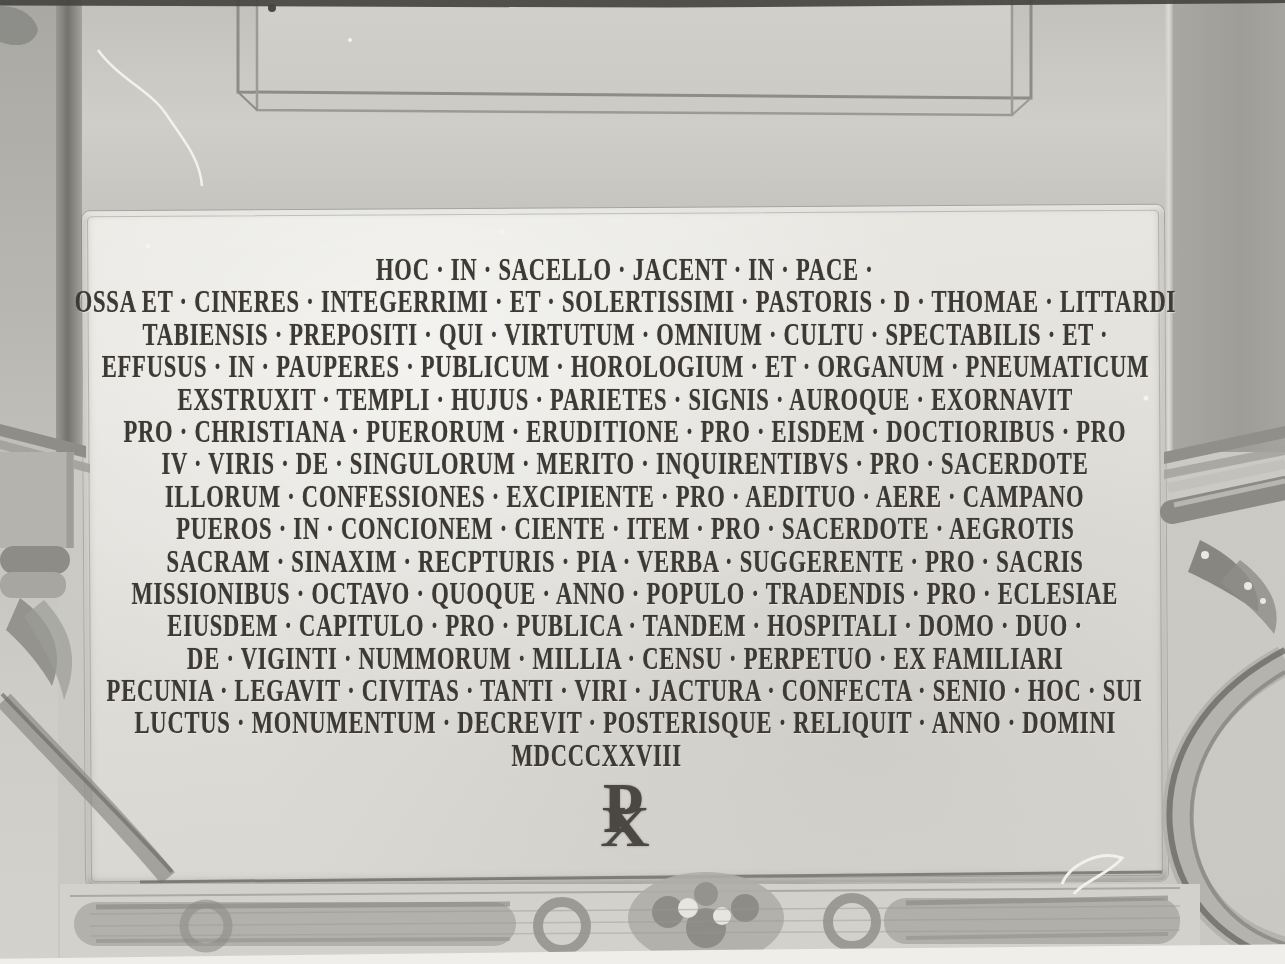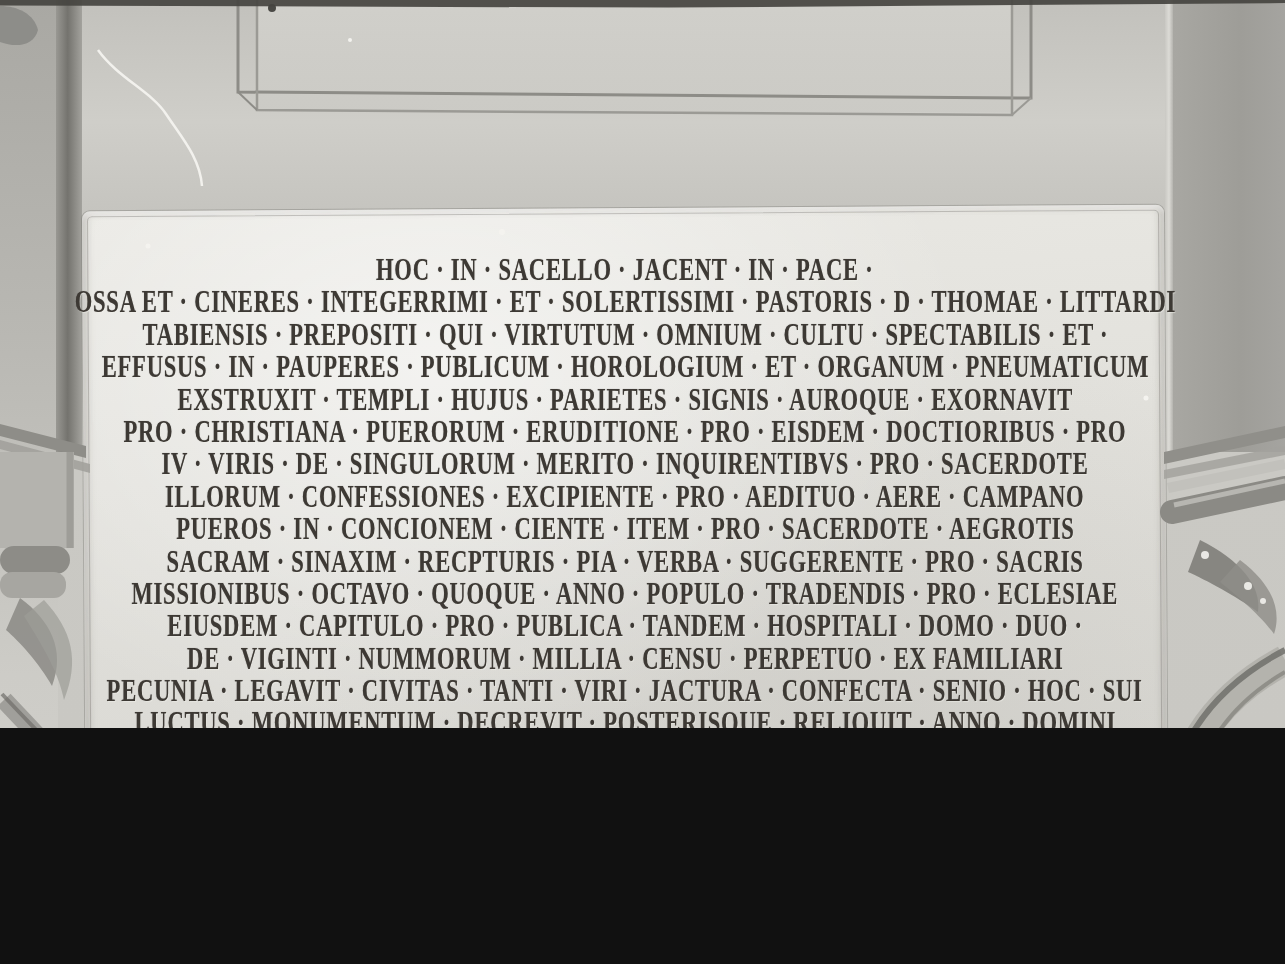--- a/index.html
+++ b/index.html
@@ -1,17 +1,17 @@
 <!DOCTYPE html>
 <html><head>
 <meta charset="utf-8">
 <style>
   html,body{margin:0;padding:0;background:#111;}
   .photo{
-    position:relative;width:1285px;height:728px;overflow:hidden;
+    position:relative;width:1285px;height:964px;overflow:hidden;
     background:linear-gradient(180deg,#c6c5c0 0%,#cbcac5 30%,#c9c8c3 100%);
     font-family:"Liberation Serif",serif;
   }
   
   .wall-top{position:absolute;left:0;top:0;width:1285px;height:222px;
     background:linear-gradient(180deg,#c2c1bc,#cfcec9 55%,#c4c3be 100%);z-index:1;}
   .panel-inner{position:absolute;left:257px;top:0;width:756px;height:112px;
     background:linear-gradient(180deg,#d3d2cd,#cbcac5);opacity:.85;z-index:1;}
   .left-wall{position:absolute;left:0;top:0;width:58px;height:964px;
     background:linear-gradient(180deg,#a9a8a3 0%,#b9b8b3 35%,#cdccc7 70%,#d3d2cd 100%);z-index:1;}

